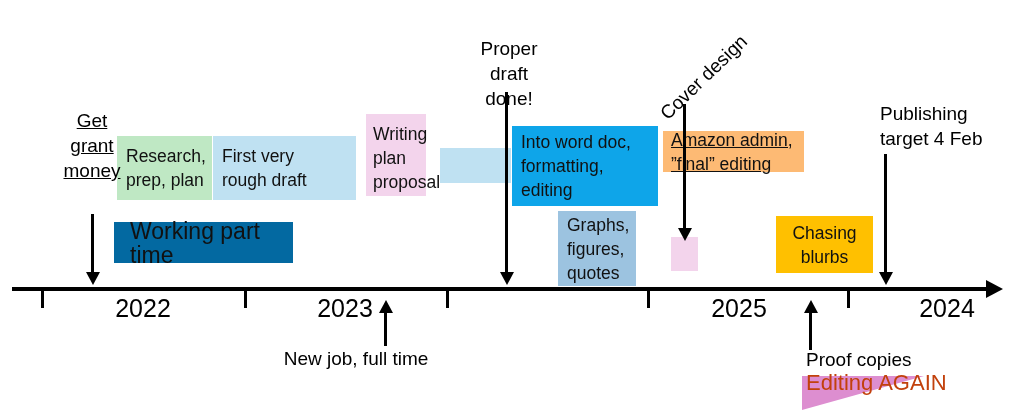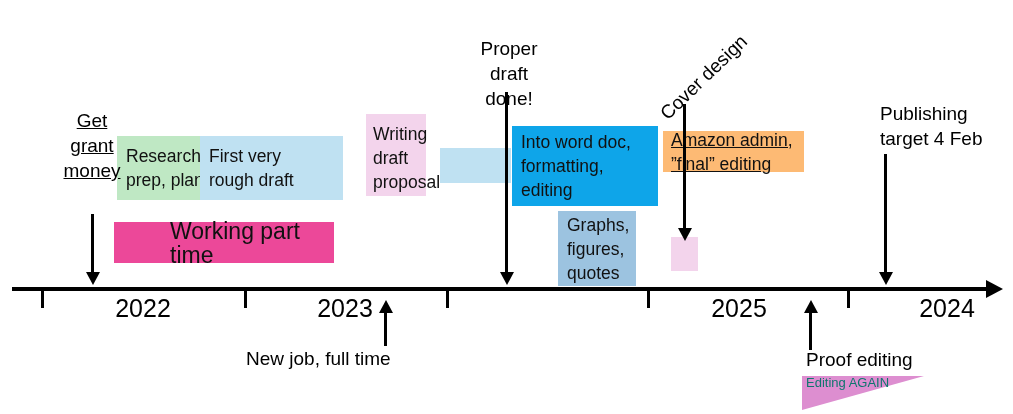--- a/index.html
+++ b/index.html
@@ -107,23 +107,23 @@
     border-right: 7px solid transparent;
     border-bottom: 13px solid #000000;
   }
 
   
   .wedge {
     position: absolute;
   }
   .wedge-label {
     position: absolute;
-    font-size: 13px;
+    font-size: 22px;
     line-height: 25px;
-    color: #0f766e;
+    color: #c2410c;
     white-space: nowrap;
   }
 </style>
 </head>
 <body>
 
 <div id="canvas">
 
   <div class="axis-line"></div>
   <div class="axis-arrowhead"></div>
@@ -137,32 +137,32 @@
   <div class="year-label" style="left:93px;  width:100px;">2022</div>
   <div class="year-label" style="left:295px; width:100px;">2023</div>
   <div class="year-label" style="left:689px; width:100px;">2025</div>
   <div class="year-label" style="left:897px; width:100px;">2024</div>
 
   <div class="bar" style="left:117px; top:136px; width:95px; height:64px; background:#bfe8c4;">
     <span class="bar-text">Research,
 prep, plan</span>
   </div>
 
-  <div class="bar" style="left:200px; top:136px; width:143px; height:64px; background:#bfe1f2;">
+  <div class="bar" style="left:213px; top:136px; width:143px; height:64px; background:#bfe1f2;">
     <span class="bar-text">First very
 rough draft</span>
   </div>
 
-  <div class="bar" style="left:114px; top:222px; width:220px; height:41px; background:#ec4899; font-size:23px;padding-left:40px;">
+  <div class="bar" style="left:114px; top:222px; width:179px; height:41px; background:#0369a1; font-size:23px;">
     <span class="bar-text" style="padding-left:16px;">Working part time</span>
   </div>
 
   <div class="bar" style="left:366px; top:114px; width:60px; height:82px; background:#f3d4ec; align-items:flex-start; padding-top:8px;">
     <span class="bar-text" style="padding-left:7px;">Writing
-draft
+plan
 proposal</span>
   </div>
 
   <div class="bar" style="left:440px; top:148px; width:71px; height:35px; background:#bfe1f2;">
     <span class="bar-text"></span>
   </div>
 
   <div class="bar" style="left:512px; top:126px; width:146px; height:80px; background:#0ea5e9;">
     <span class="bar-text">Into word doc,
 formatting,
@@ -177,20 +177,24 @@
 
   <div class="bar" style="left:663px; top:131px; width:141px; height:41px; background:#fdba74;text-decoration:underline;">
     <span class="bar-text" style="padding-left:8px;">Amazon admin,
 ”final” editing</span>
   </div>
 
   <div class="bar" style="left:671px; top:237px; width:27px; height:34px; background:#f3d4ec;">
     <span class="bar-text"></span>
   </div>
 
+  <div class="bar center" style="left:776px; top:216px; width:97px; height:57px; background:#ffc000;">
+    <span class="bar-text">Chasing
+blurbs</span>
+  </div>
 
   <div class="note center" style="left:38px; top:108px; width:108px;text-decoration:underline;">Get
 grant
 money</div>
   <div class="arrow-shaft" style="left:91px; top:214px; height:62px;"></div>
   <div class="arrow-head-down" style="left:86px; top:272px;"></div>
 
   <div class="note center" style="left:454px; top:11px; width:110px;margin-top:25px;">Proper
 draft
 done!</div>
@@ -199,25 +203,25 @@
 
   <div class="note rot" style="left:672px; top:100px; transform: rotate(-44deg);">Cover design</div>
   <div class="arrow-shaft" style="left:683px; top:104px; height:128px;"></div>
   <div class="arrow-head-down" style="left:678px; top:228px;"></div>
 
   <div class="note" style="left:880px; top:101px; width:140px;">Publishing
 target 4 Feb</div>
   <div class="arrow-shaft" style="left:884px; top:154px; height:122px;"></div>
   <div class="arrow-head-down" style="left:879px; top:272px;"></div>
 
-  <div class="note" style="left:246px; top:346px; width:220px;">New job, full time</div>
+  <div class="note" style="left:246px; top:346px; width:220px;text-align:center;">New job, full time</div>
   <div class="arrow-head-up" style="left:379px; top:300px;"></div>
   <div class="arrow-shaft" style="left:384px; top:312px; height:34px;"></div>
 
-  <div class="note" style="left:806px; top:347px; width:170px;">Proof editing</div>
+  <div class="note" style="left:806px; top:347px; width:170px;">Proof copies</div>
   <div class="arrow-head-up" style="left:804px; top:300px;"></div>
   <div class="arrow-shaft" style="left:809px; top:312px; height:38px;"></div>
 
   <svg class="wedge" style="left:802px; top:368px;" width="125" height="42" viewBox="0 0 125 42">
     <polygon points="0,42 0,8 122,8" fill="#dd8ed0"></polygon>
   </svg>
   <div class="wedge-label" style="left:806px; top:370px;">Editing AGAIN</div>
 
 </div>
 

